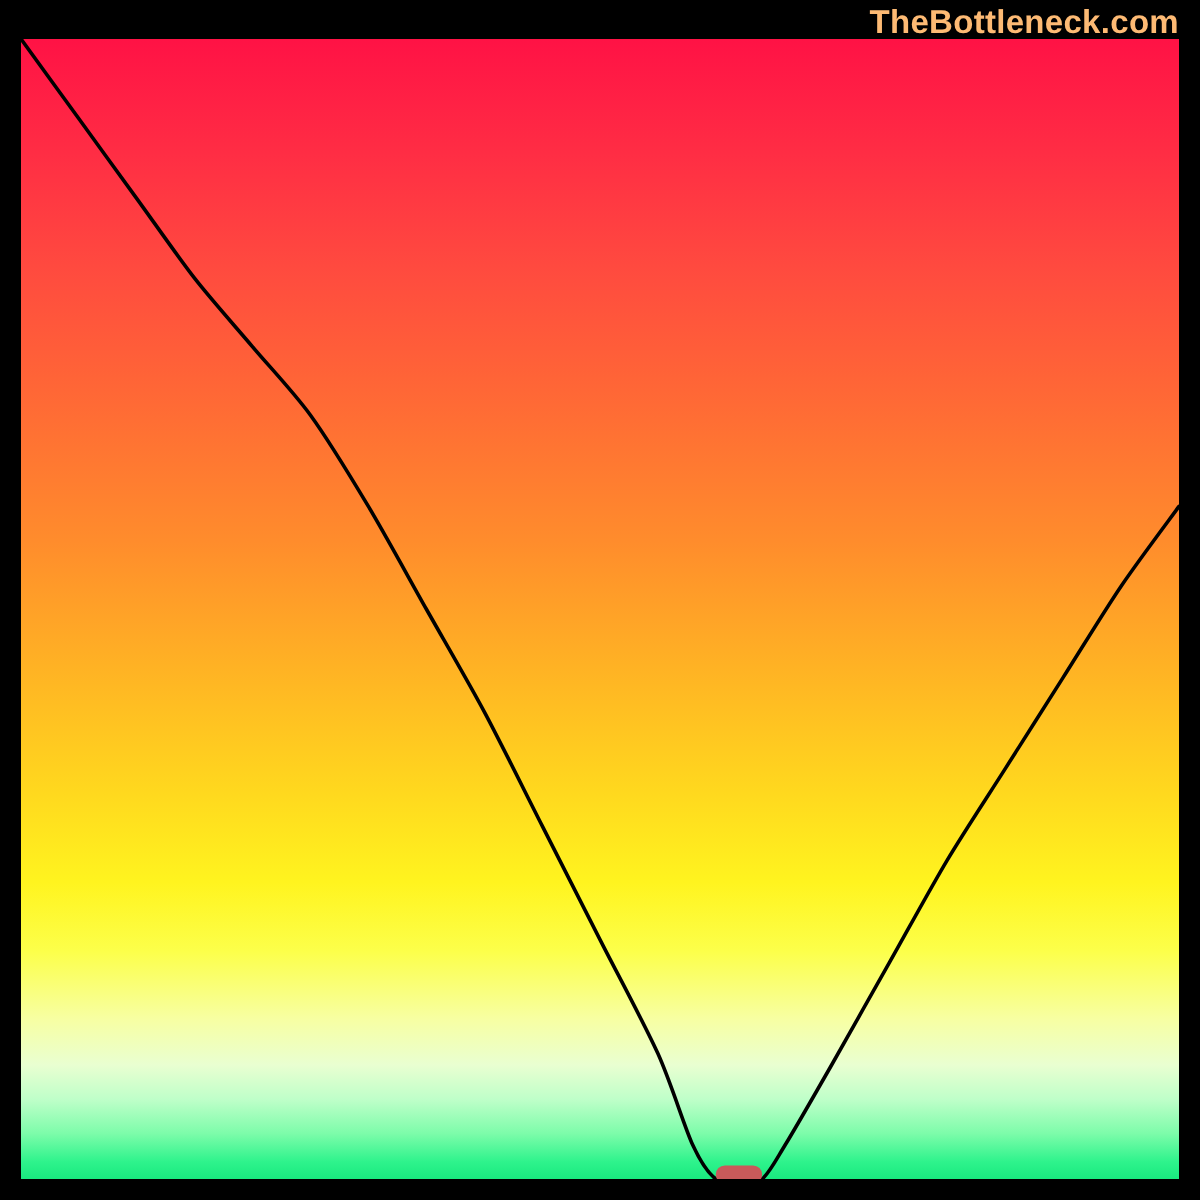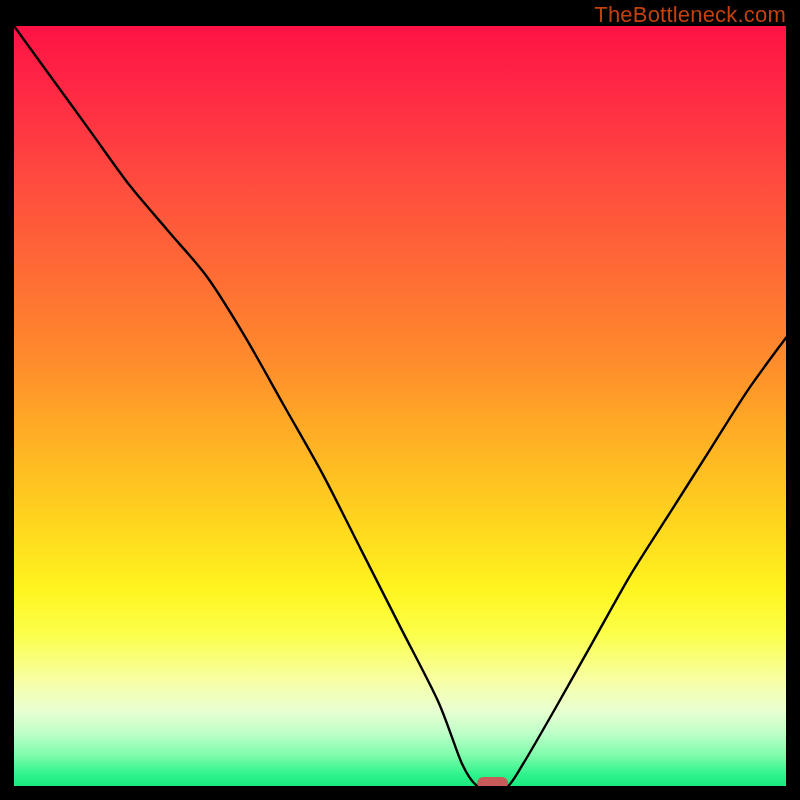--- a/index.html
+++ b/index.html
@@ -14,23 +14,23 @@
   .frame {
     position: relative;
     width: 800px;
     height: 800px;
     background: #000;
   }
   .watermark {
     position: absolute;
     top: 2px;
     right: 14px;
-    color: #c2410c;
+    color: #fdba74;
     font-size: 22px;
-    font-weight: 400;
+    font-weight: 700;
     letter-spacing: 0.2px;
     z-index: 5;
   }
   .plot-area {
     position: absolute;
     left: 14px;
     top: 26px;
     width: 772px;
     height: 760px;
     overflow: hidden;

